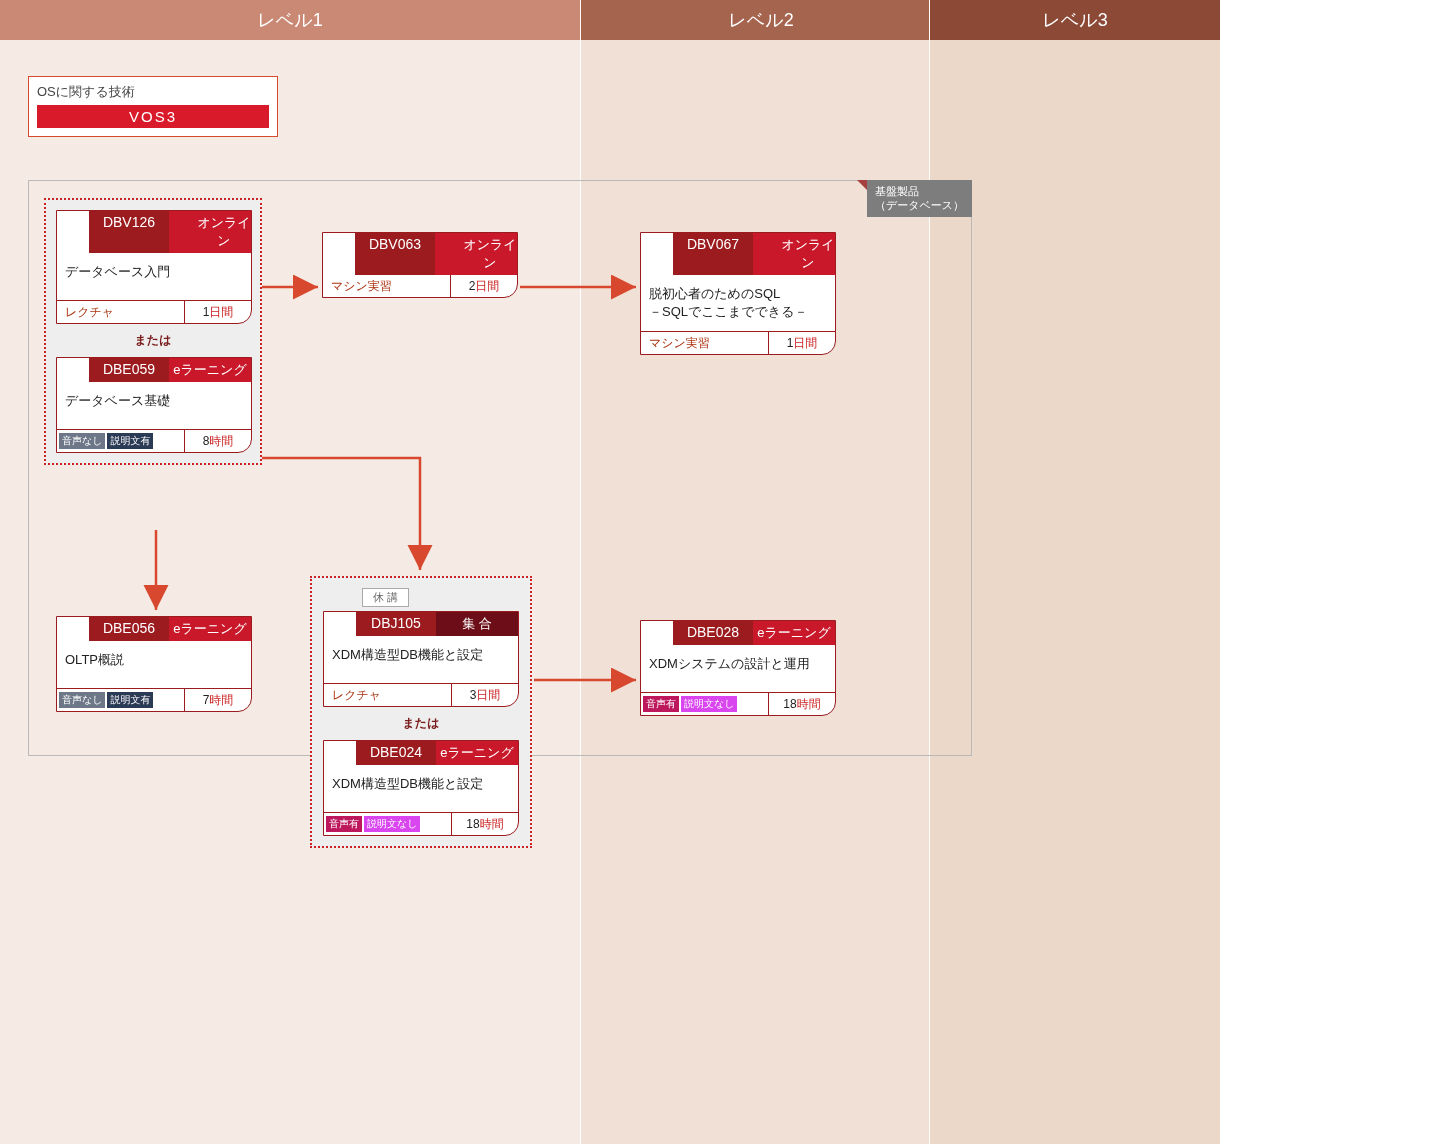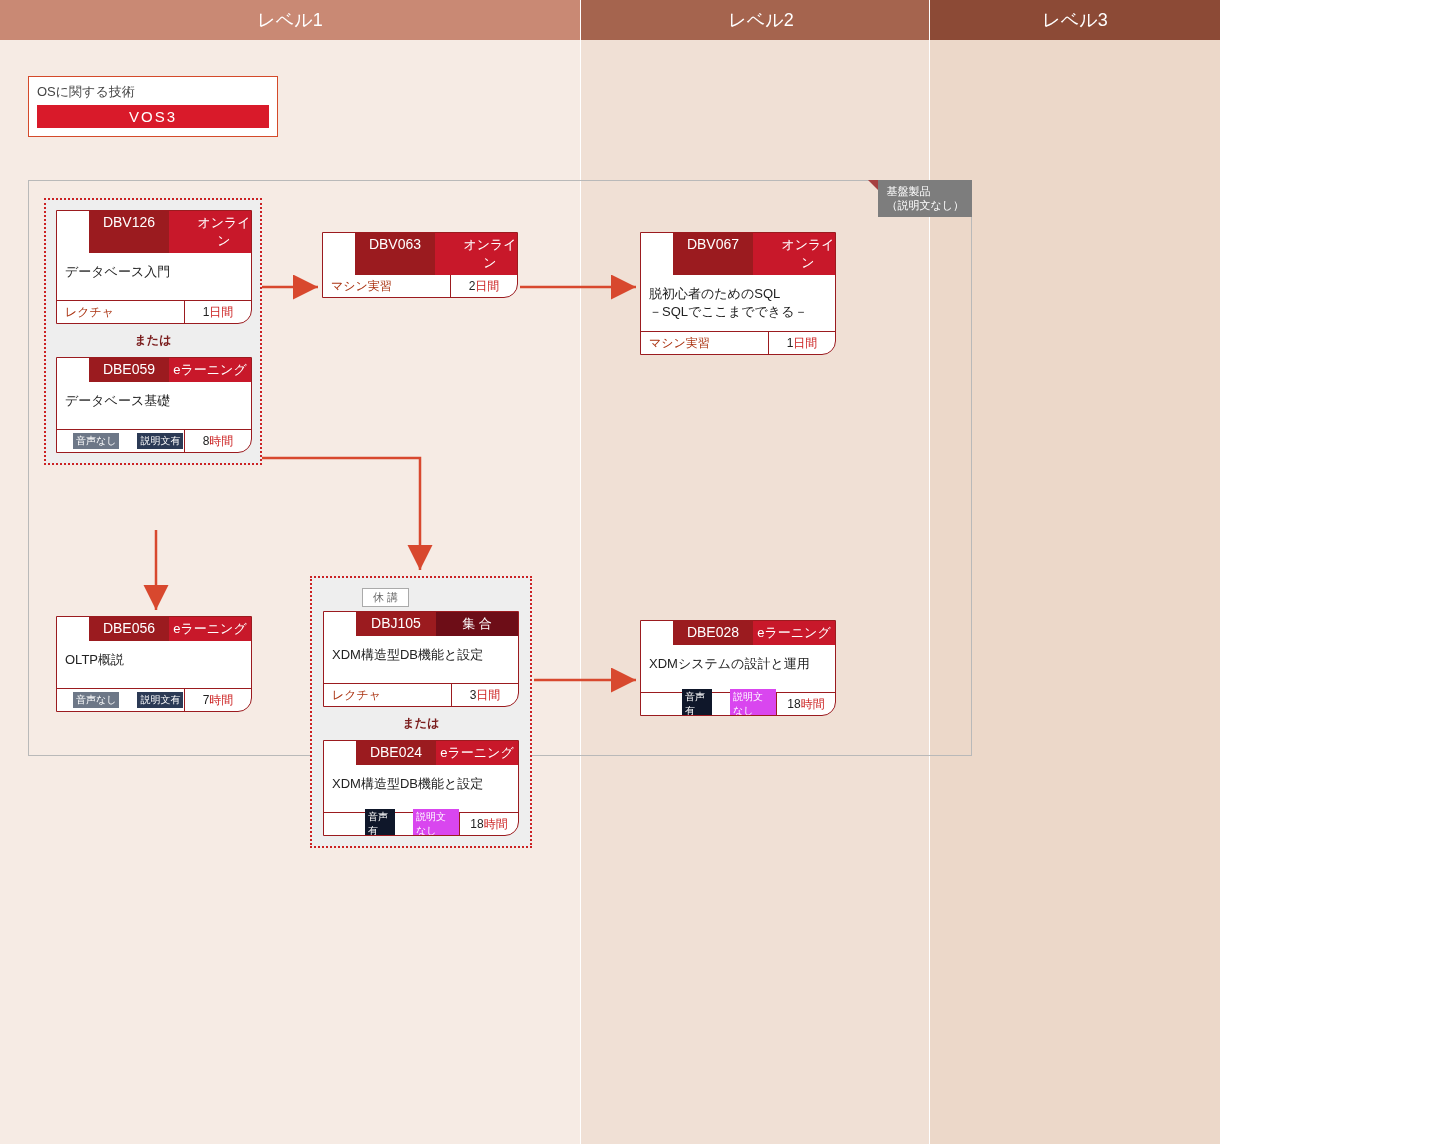--- a/index.html
+++ b/index.html
@@ -31,23 +31,23 @@
   .course { position: absolute; width: 196px; background: #fff; border: 1px solid #9b1b1f; border-radius: 0 0 14px 0; overflow: hidden; }
   .course.ingroup { position: static; margin: 0 auto; }
   .c-head { display: flex; }
   .c-code { background: #9b1b1f; color: #fff; flex: 1; text-align: center; padding: 3px 0; font-size: 14px; margin-left: 32px; }
   .c-type { color: #fff; width: 82px; text-align: center; padding: 3px 0; font-size: 13px; }
   .t-online { background: #c8182a; padding-left: 28px; }
   .t-elearn { background: #c8182a; }
   .t-shugo  { background: #6d0d17; }
   .c-title { padding: 10px 8px; min-height: 48px; border-bottom: 1px solid #9b1b1f; font-size: 13px; color: #222; line-height: 1.4; }
   .c-foot { display: flex; align-items: center; height: 22px; }
-  .f-tags { display: flex; gap: 18px; padding-left: 16px; }
+  .f-tags { display: flex; gap: 2px; padding-left: 2px; }
   .tag { font-size: 10px; color: #fff; padding: 1px 3px; }
-  .tag.audio-y { background: #0f172a; margin-left: 25px; }
+  .tag.audio-y { background: #be185d; }
   .tag.audio-n { background: #6d7787; }
   .tag.desc-y  { background: #2b3a55; }
   .tag.desc-n  { background: #d946ef; }
   .f-left-label { color: #a31; font-size: 12px; padding-left: 8px; }
   .f-sep { width: 1px; align-self: stretch; background: #9b1b1f; margin: 0 0 0 auto; }
   .f-dur { width: 66px; text-align: center; font-size: 12px; }
   .f-dur .n { color: #222; }
   .f-dur .u { color: #c22; }
 
   .status-chip { border: 1px solid #aaa; color: #666; font-size: 11px; padding: 1px 10px; margin-bottom: 4px; display: inline-block; background: #fff; margin-left: 40px; }
@@ -69,21 +69,21 @@
   <div class="vline vl2"></div>
 
   <div class="side-box">
     <div class="side-title">OSに関する技術</div>
     <div class="side-tag">VOS3</div>
   </div>
 
   <div class="outer-frame" style="left:28px; top:180px; width:944px; height:576px;">
     <div class="corner-lbl">
       <span>基盤製品</span><br>
-      <span>（説明文なし）</span>
+      <span>（データベース）</span>
     </div>
   </div>
 
   <svg class="arrows">
     <defs>
       <marker id="ah" markerWidth="12" markerHeight="12" refX="10" refY="5" orient="auto">
         <path d="M0,0 L10,5 L0,10 Z" fill="#d8482e"></path>
       </marker>
     </defs>
     <line x1="258" y1="287" x2="318" y2="287" stroke="#d8482e" stroke-width="2.5" marker-end="url(#ah)"></line>

